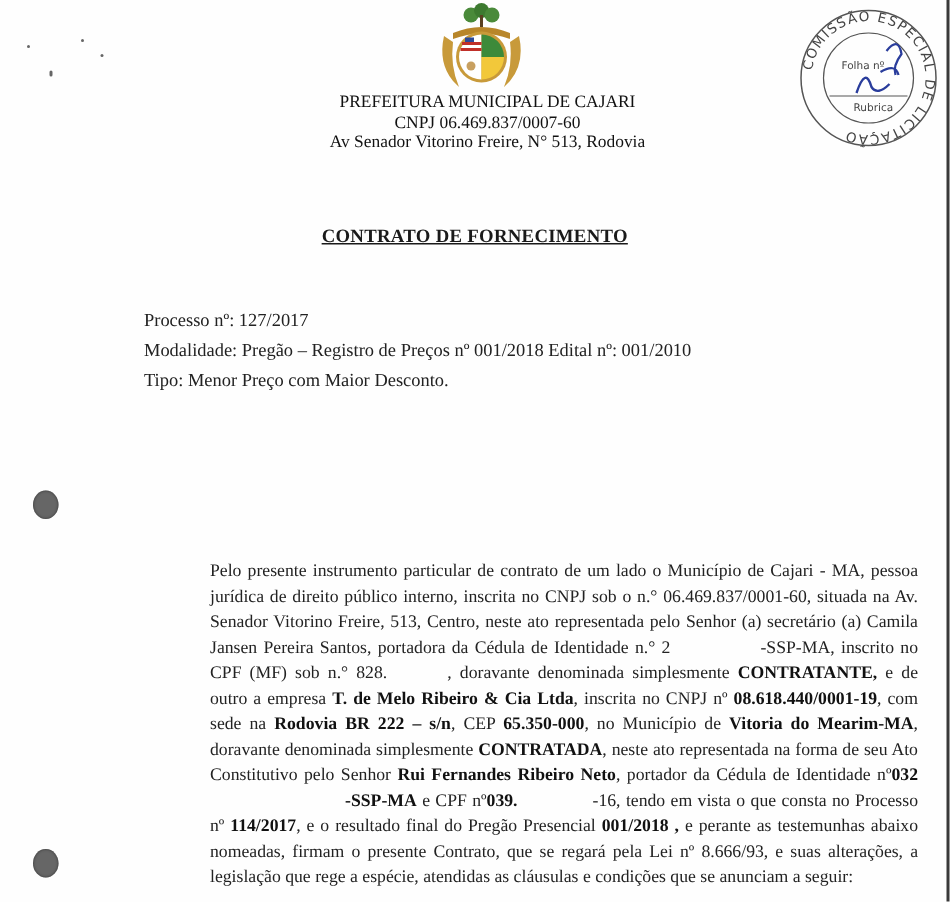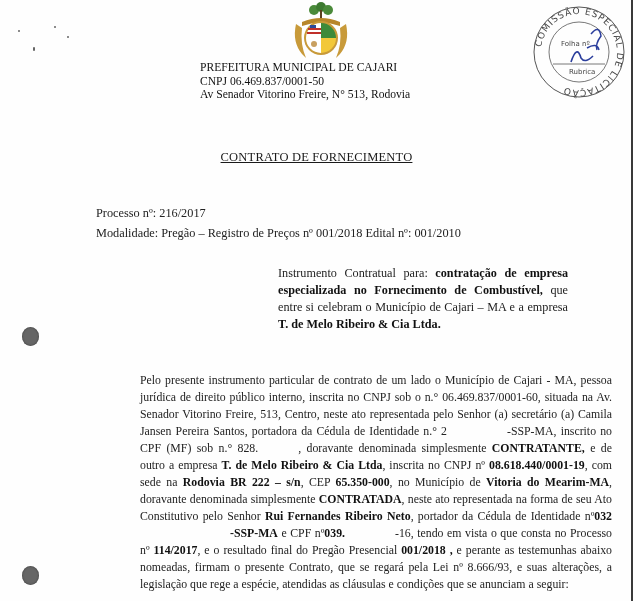--- a/index.html
+++ b/index.html
@@ -4,25 +4,25 @@
 <style>
   html, body { margin:0; padding:0; }
   body { width:633px; height:601px; background:#ffffff; position:relative; overflow:hidden;
          font-family:"Liberation Serif", "DejaVu Serif", serif; color:#1a1a1a; }
   .page { position:absolute; left:0; top:0; width:633px; height:601px; background:#fefefe; }
   .right-edge { position:absolute; right:0; top:0; width:2px; height:601px; background:#3a3a3a; }
   .speck { position:absolute; width:2px; height:2px; background:#666; border-radius:1px; }
   .hole { position:absolute; width:17px; height:19px; border-radius:50%; background:#666;
           box-shadow: inset 0 0 2px #333; }
   .coat { position:absolute; left:286px; top:2px; width:70px; height:58px; }
-  .header { position:absolute; left:200px; top:61px; width:250px; text-align:left;
+  .header { position:absolute; left:200px; top:61px; width:250px; text-align:center;
             font-size:11.6px; line-height:13.5px; color:#111; }
   .stamp { position:absolute; left:531px; top:4px; width:96px; height:96px; }
   .title { position:absolute; left:0; width:633px; top:150px; text-align:center;
-           font-weight:normal; font-size:12.5px; text-decoration:underline; letter-spacing:0.2px; }
+           font-weight:bold; font-size:12.5px; text-decoration:underline; letter-spacing:0.2px; }
   .meta { position:absolute; left:96px; font-size:12.3px; color:#222; }
   .box { position:absolute; left:278px; top:265px; width:290px; font-size:12.2px; line-height:17px;
          text-align:justify; color:#222; }
   .body-text { position:absolute; left:96px; top:372px; width:472px; font-size:11.8px;
                line-height:17px; text-align:justify; color:#222;margin-left:44px; }
   b { color:#111; }
   .gap { display:inline-block; }
 </style>
 </head>
 <body>
@@ -50,21 +50,21 @@
     <path d="M35 21 A15 15 0 0 1 50 36 L35 36 Z" fill="#3d8a3a"></path>
     <path d="M35 36 L50 36 A15 15 0 0 1 35 51 Z" fill="#f2c83a"></path>
     <rect x="22" y="26" width="13" height="2" fill="#c0302a"></rect>
     <rect x="21" y="30" width="14" height="2" fill="#c0302a"></rect>
     <rect x="24" y="23" width="6" height="3" fill="#2a4a9a"></rect>
     <circle cx="28" cy="42" r="3" fill="#c8a060"></circle>
   </svg>
 
   <div class="header">
     <div>PREFEITURA MUNICIPAL DE CAJARI</div>
-    <div>CNPJ 06.469.837/0001-50</div>
+    <div>CNPJ 06.469.837/0007-60</div>
     <div>Av Senador Vitorino Freire, N° 513, Rodovia</div>
   </div>
 
   <svg class="stamp" viewBox="0 0 96 96">
     <defs>
       <path id="ring" d="M48 48 m-38 0 a38 38 0 1 1 76 0 a38 38 0 1 1 -76 0"></path>
     </defs>
     <circle cx="48" cy="48" r="45" fill="none" stroke="#555" stroke-width="1"></circle>
     <circle cx="48" cy="48" r="30" fill="none" stroke="#555" stroke-width="0.8"></circle>
     <text font-family="DejaVu Sans, sans-serif" font-size="9" fill="#444" letter-spacing="1">
@@ -72,24 +72,24 @@
     </text>
     <text x="30" y="42" font-family="DejaVu Sans, sans-serif" font-size="7" fill="#444">Folha nº</text>
     <line x1="22" y1="60" x2="74" y2="60" stroke="#555" stroke-width="0.8"></line>
     <text x="38" y="70" font-family="DejaVu Sans, sans-serif" font-size="7" fill="#444">Rubrica</text>
     <path d="M60 30 q8 -10 10 2 q-6 8 -4 14 M56 44 q10 -6 12 2" fill="none" stroke="#2a3d9c" stroke-width="1.5"></path>
     <path d="M40 58 q6 -18 10 -4 q4 6 12 -2" fill="none" stroke="#2a3d9c" stroke-width="1.6"></path>
   </svg>
 
   <div class="title">CONTRATO DE FORNECIMENTO</div>
 
-  <div class="meta" style="top:206px;">Processo nº: 216/2017</div>
+  <div class="meta" style="top:206px;">Processo nº: 127/2017</div>
   <div class="meta" style="top:226px;">Modalidade: Pregão – Registro de Preços nº 001/2018 Edital nº: 001/2010</div>
+  <div class="meta" style="top:246px;">Tipo: Menor Preço com Maior Desconto.</div>
 
-  <div class="box"><span>Instrumento Contratual para: </span><b>contratação de empresa especializada no Fornecimento de Combustível,</b><span> que entre si celebram o Município de Cajari – MA e a empresa </span><b>T. de Melo Ribeiro &amp; Cia Ltda.</b></div>
 
   <div class="body-text"><span>Pelo presente instrumento particular de contrato de um lado o Município de Cajari - MA, pessoa jurídica de direito público interno, inscrita no CNPJ sob o n.° 06.469.837/0001-60, situada na Av. Senador Vitorino Freire, 513, Centro, neste ato representada pelo Senhor (a) secretário (a) Camila Jansen Pereira Santos, portadora da Cédula de Identidade n.° 2</span><span class="gap" style="width:60px"></span><span>-SSP-MA, inscrito no CPF (MF) sob n.° 828.</span><span class="gap" style="width:40px"></span><span>, doravante denominada simplesmente </span><b>CONTRATANTE,</b><span> e de outro a empresa </span><b>T. de Melo Ribeiro &amp; Cia Ltda</b><span>, inscrita no CNPJ nº </span><b>08.618.440/0001-19</b><span>, com sede na </span><b>Rodovia BR 222 – s/n</b><span>, CEP </span><b>65.350-000</b><span>, no Município de </span><b>Vitoria do Mearim-MA</b><span>, doravante denominada simplesmente </span><b>CONTRATADA</b><span>, neste ato representada na forma de seu Ato Constitutivo pelo Senhor </span><b>Rui Fernandes Ribeiro Neto</b><span>, portador da Cédula de Identidade nº</span><b>032</b><span class="gap" style="width:90px"></span><b>-SSP-MA</b><span> e CPF nº</span><b>039.</b><span class="gap" style="width:50px"></span><span>-16, tendo em vista o que consta no Processo nº </span><b>114/2017</b><span>, e o resultado final do Pregão Presencial </span><b>001/2018 ,</b><span> e perante as testemunhas abaixo nomeadas, firmam o presente Contrato, que se regará pela Lei nº 8.666/93, e suas alterações, a legislação que rege a espécie, atendidas as cláusulas e condições que se anunciam a seguir:</span></div>
 
   <div class="hole" style="left:22px;top:327px;"></div>
   <div class="hole" style="left:22px;top:566px;"></div>
 
   <div class="right-edge"></div>
 </div>
 
 </body></html>

